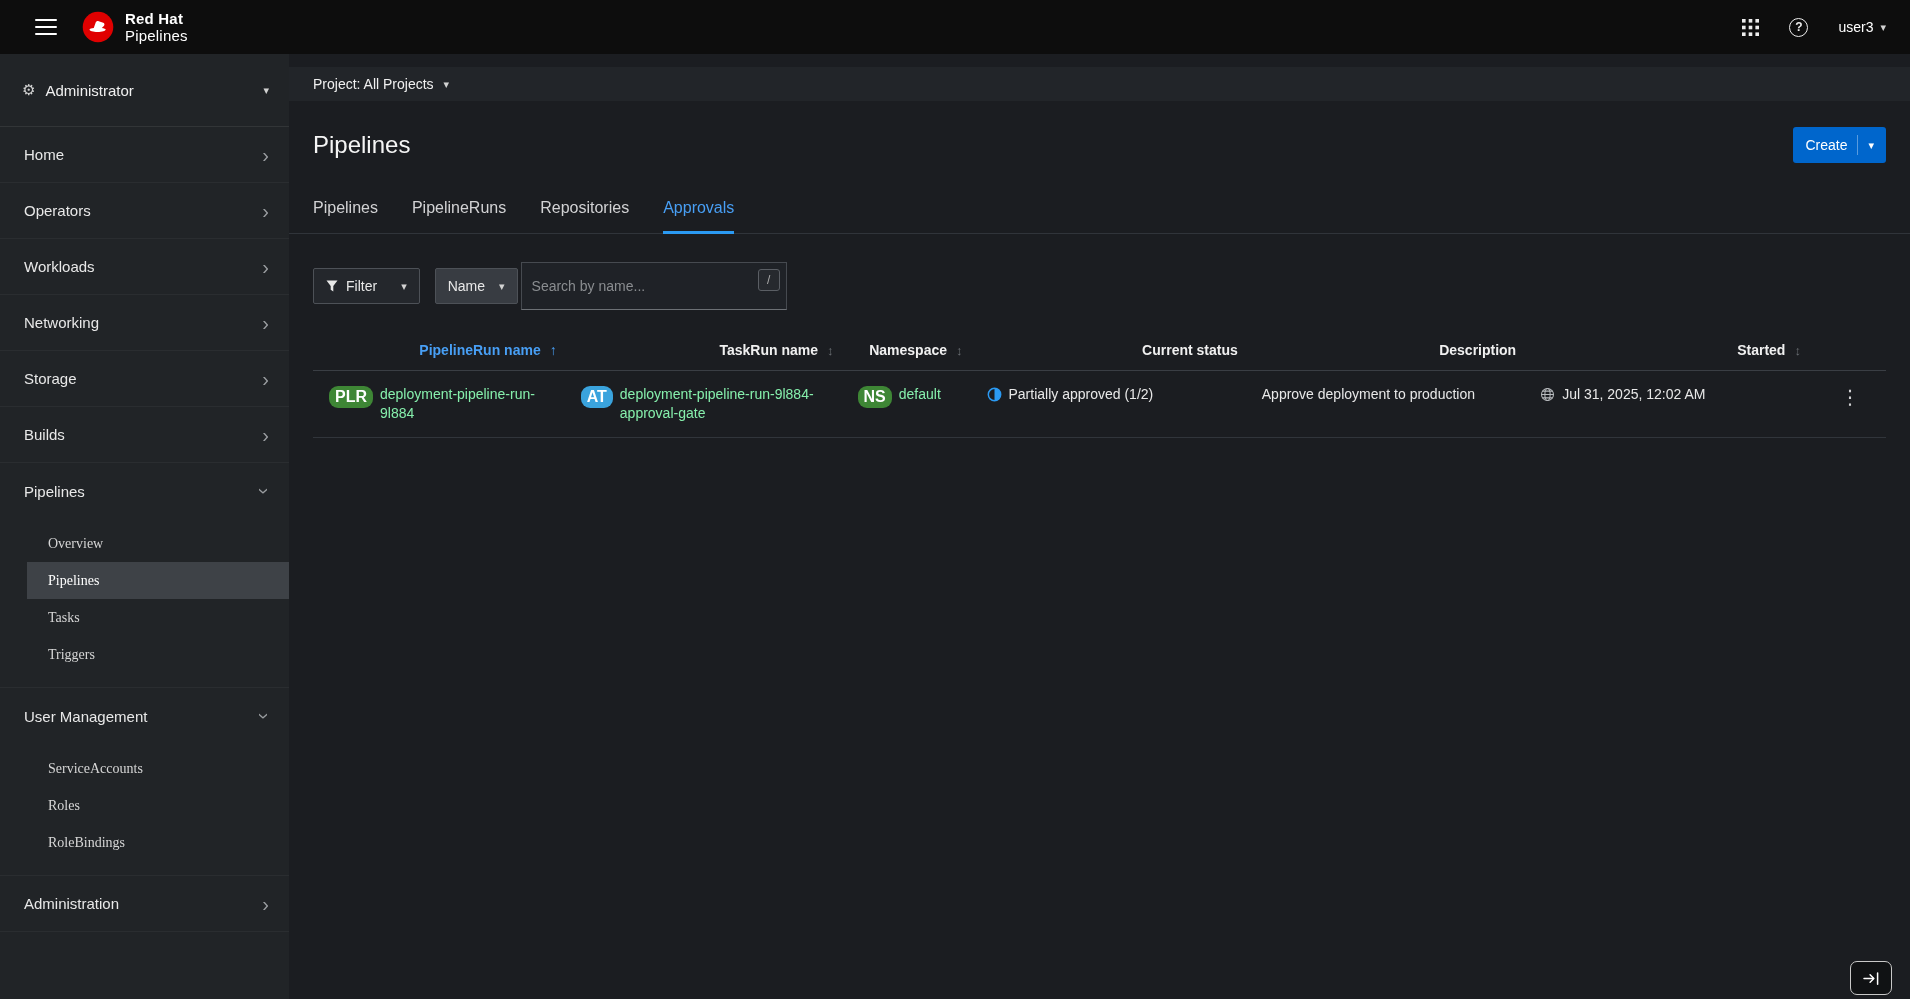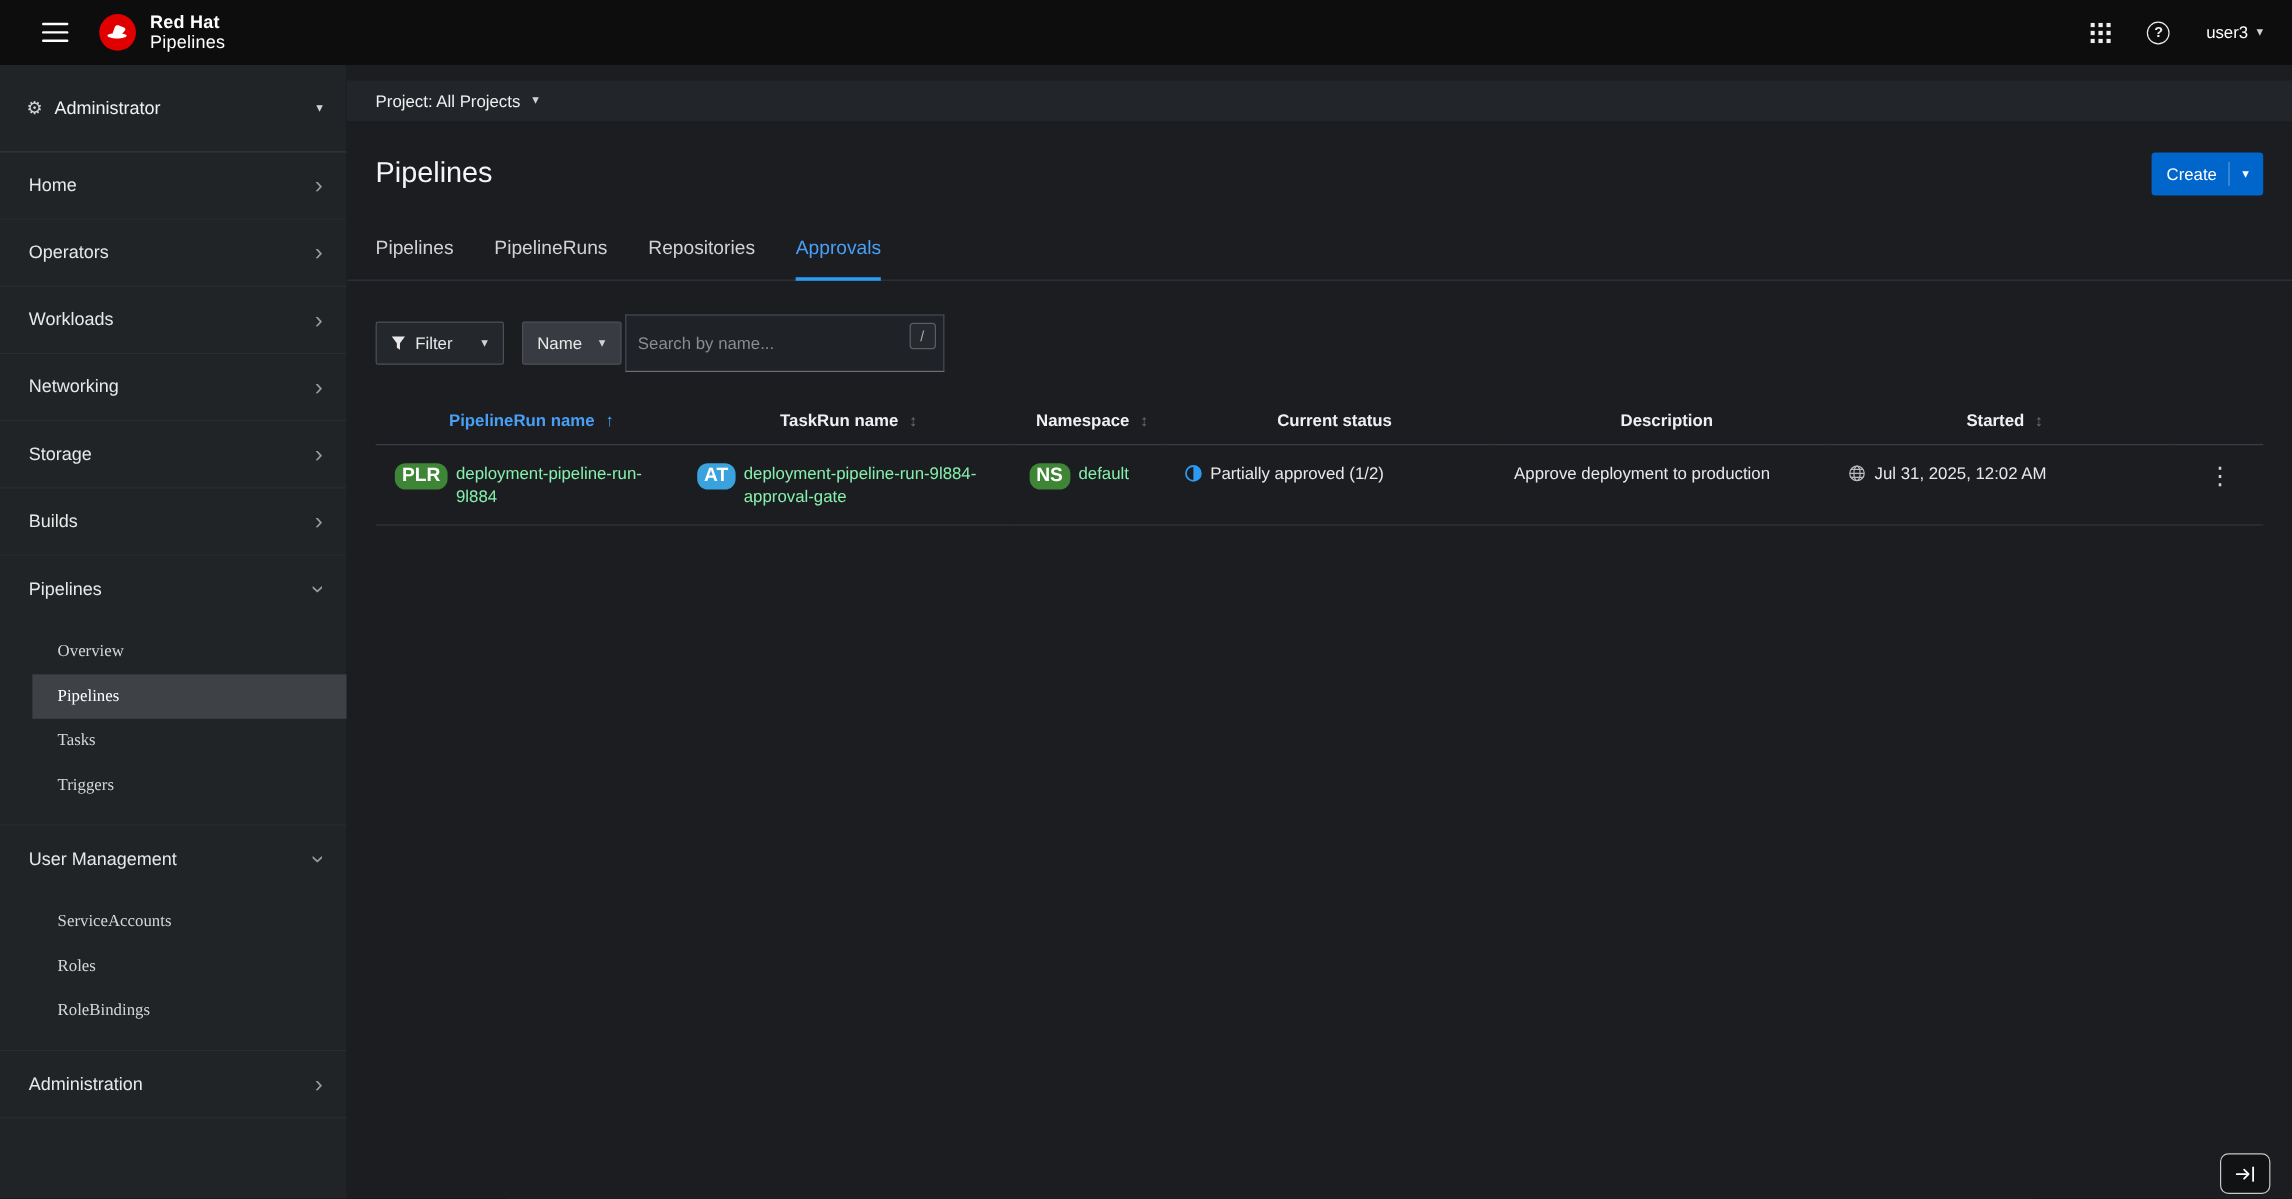--- a/index.html
+++ b/index.html
@@ -101,21 +101,21 @@
   .slash-hint {
     position: absolute; right: 7px; top: 7px; width: 22px; height: 22px;
     border: 1px solid #5a5e64; border-radius: 3px; background: #26292e;
     color: #aaa; font-size: 12px; display: flex; align-items: center; justify-content: center;
   }
 
   
   .table-wrap { padding: 0 24px; }
   table { width: 100%; border-collapse: collapse; table-layout: fixed; font-size: 14px; color: #e8e8e8; }
   thead th {
-    text-align: center; font-weight: 700; font-size: 14px; color: #f0f0f0;
+    text-align: right; font-weight: 700; font-size: 14px; color: #f0f0f0;
     padding: 10px 8px 12px 16px; border-bottom: 1px solid #3a3e44; white-space: nowrap;
   }
   thead th.sorted { color: #489ff5; cursor: pointer; }
   thead th.sortable { cursor: pointer; }
   .sort-arrow { color: #489ff5; margin-left: 9px; font-size: 14px; }
   .sortable-icon { color: #6a6e73; margin-left: 9px; font-size: 13px; }
   tbody td { padding: 14px 8px 14px 16px; border-bottom: 1px solid #31353b; vertical-align: top; line-height: 1.35; }
   .cell-flex { display: flex; align-items: flex-start; gap: 7px; }
   .cell-flex svg { flex-shrink: 0; margin-top: 2px; }
   .badge {

